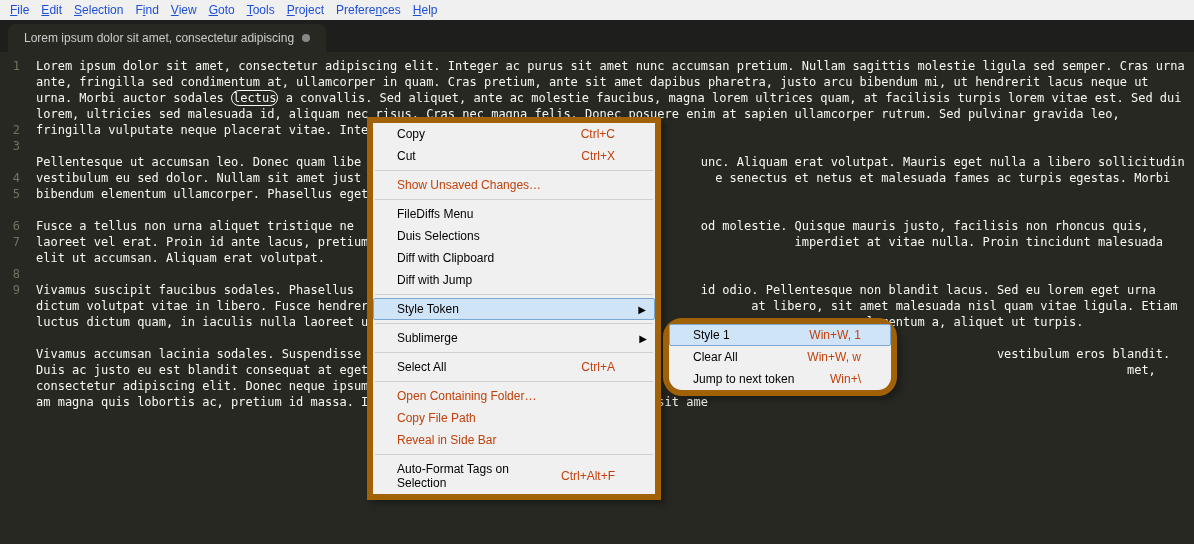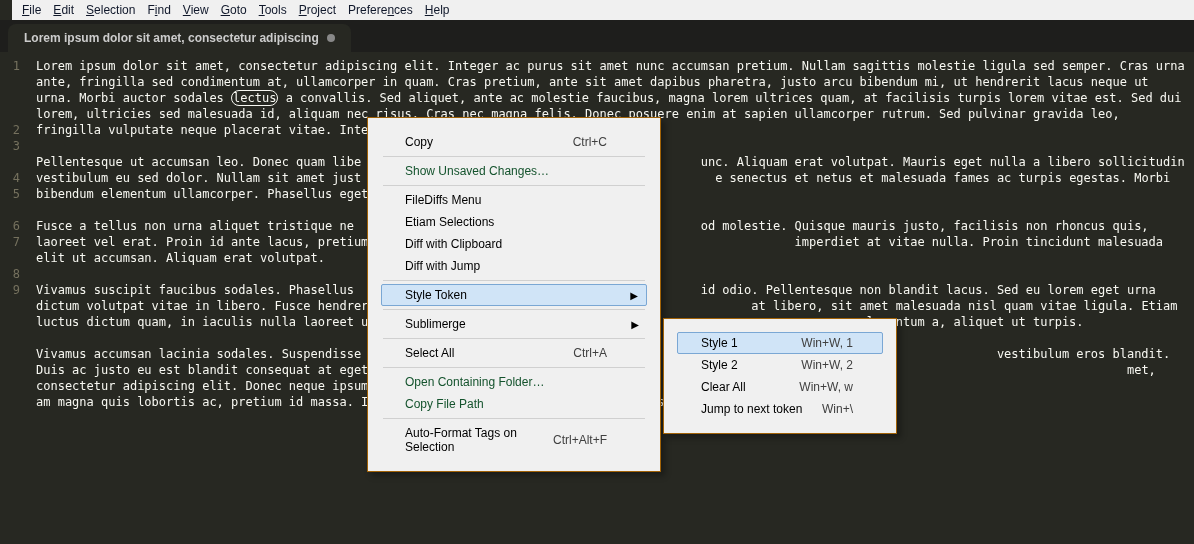--- a/index.html
+++ b/index.html
@@ -10,22 +10,21 @@
   font-size: 12px;
   overflow: hidden;
   position: relative;
 }
 .menubar {
   background: #f0f0f0;
   height: 20px;
   display: flex;
   align-items: center;
   padding-left: 4px;
-  color: #0f172a;
-  margin-left: 12px;
+  color: #1d4ed8;
 }
 .menubar span {
   padding: 1px 6px;
   cursor: default;
 }
 .menubar span u { text-decoration: underline; }
 .tabbar {
   background: #1e1e1c;
   height: 32px;
   display: flex;
@@ -35,21 +34,20 @@
   background: #272822;
   color: #ccc;
   padding: 7px 16px 7px 16px;
   border-top-left-radius: 8px;
   border-top-right-radius: 8px;
   margin-left: 8px;
   display: flex;
   align-items: center;
   gap: 8px;
   font-size: 12px;
-  font-weight: bold;
 }
 .dirty-dot {
   width: 8px; height: 8px;
   background: #888;
   border-radius: 50%;
 }
 .editor {
   display: flex;
   height: calc(544px - 52px);
   background: #272822;
@@ -80,52 +78,52 @@
   border: 1px solid #f8f8f2;
   border-radius: 8px;
   padding: 0 1px;
 }
 .code .sel {
   background: #49483e;
 }
 .ctxmenu {
   position: absolute;
   background: #f0f0f0;
-  border: 1px solid #a16207;
+  border: 6px solid #a16207;
   box-shadow: 4px 4px 6px rgba(0,0,0,0.3);
   font-size: 12px;
   color: #000;
-  padding: 13px;
+  padding: 0;
 }
 .ctxmenu .item {
   display: flex;
   justify-content: space-between;
   align-items: center;
   padding: 4px 40px 4px 24px;
   min-width: 250px;
   position: relative;
 }
-.ctxmenu .item.disabled { color: #14532d; }
+.ctxmenu .item.disabled { color: #c2410c; }
 .ctxmenu .item.highlight {
   background: #d0e4f7;
   border: 1px solid #7aa7d4;
   border-radius: 2px;
   padding: 3px 39px 3px 23px;
 }
 .ctxmenu .sep {
   height: 1px;
   background: #d0d0d0;
   margin: 3px 2px;
 }
 .ctxmenu .arrow {
   position: absolute;
   right: 8px;
   font-size: 10px;
 }
-.ctxmenu .kbd { color: #404040; }
+.ctxmenu .kbd { color: #c2410c; }
 .submenu.ctxmenu { min-width: 200px; }
 .submenu .item { min-width: 200px; padding-right: 30px; }
 .submenu .item.highlight { padding-right: 29px; }
 </style>
 </head>
 <body>
 
 <div class="menubar">
   <span><u>F</u>ile</span>
   <span><u>E</u>dit</span>
@@ -172,30 +170,34 @@
 &nbsp;
 <span>Vivamus accumsan lacinia sodales. Suspendisse</span>                                                                                        <span>vestibulum eros blandit. Duis ac justo eu est blandit consequat at eget felis. Sed vulp</span>                                                                                         <span>met, consectetur adipiscing elit. Donec neque ipsum, laoreet non ultricies sit amet,</span>                                                                                          <span>am magna quis lobortis ac, pretium id massa. In hac habitasse platea dictumst. Nullam sit ame</span>
 </div>
 </div>
 
 <div class="ctxmenu" style="left:367px; top:117px; width:294px;">
   <div class="item">
       <span>Copy</span>
       <span class="kbd">Ctrl+C</span>
     </div>
+  <div class="item">
+      <span>Cut</span>
+      <span class="kbd">Ctrl+X</span>
+    </div>
   <div class="sep"></div>
   <div class="item disabled">
       <span>Show Unsaved Changes…</span>
     </div>
   <div class="sep"></div>
   <div class="item">
       <span>FileDiffs Menu</span>
     </div>
   <div class="item">
-      <span>Etiam Selections</span>
+      <span>Duis Selections</span>
     </div>
   <div class="item">
       <span>Diff with Clipboard</span>
     </div>
   <div class="item">
       <span>Diff with Jump</span>
     </div>
   <div class="sep"></div>
   <div class="item highlight">
       <span>Style Token</span>
@@ -211,37 +213,36 @@
       <span>Select All</span>
       <span class="kbd">Ctrl+A</span>
     </div>
   <div class="sep"></div>
   <div class="item disabled">
       <span>Open Containing Folder…</span>
     </div>
   <div class="item disabled">
       <span>Copy File Path</span>
     </div>
+  <div class="item disabled">
+      <span>Reveal in Side Bar</span>
+    </div>
   <div class="sep"></div>
   <div class="item">
       <span>Auto-Format Tags on Selection</span>
       <span class="kbd">Ctrl+Alt+F</span>
     </div>
 </div>
 
-<div class="ctxmenu submenu" style="left:663px; top:318px; width:234px;">
+<div class="ctxmenu submenu" style="left:663px; top:318px; width:234px;border-radius:19px;">
   <div class="item highlight">
       <span>Style 1</span>
       <span class="kbd">Win+W, 1</span>
     </div>
   <div class="item">
-      <span>Style 2</span>
-      <span class="kbd">Win+W, 2</span>
-    </div>
-  <div class="item">
       <span>Clear All</span>
       <span class="kbd">Win+W, w</span>
     </div>
   <div class="item">
       <span>Jump to next token</span>
       <span class="kbd">Win+\</span>
     </div>
 </div>
 
 </body></html>

